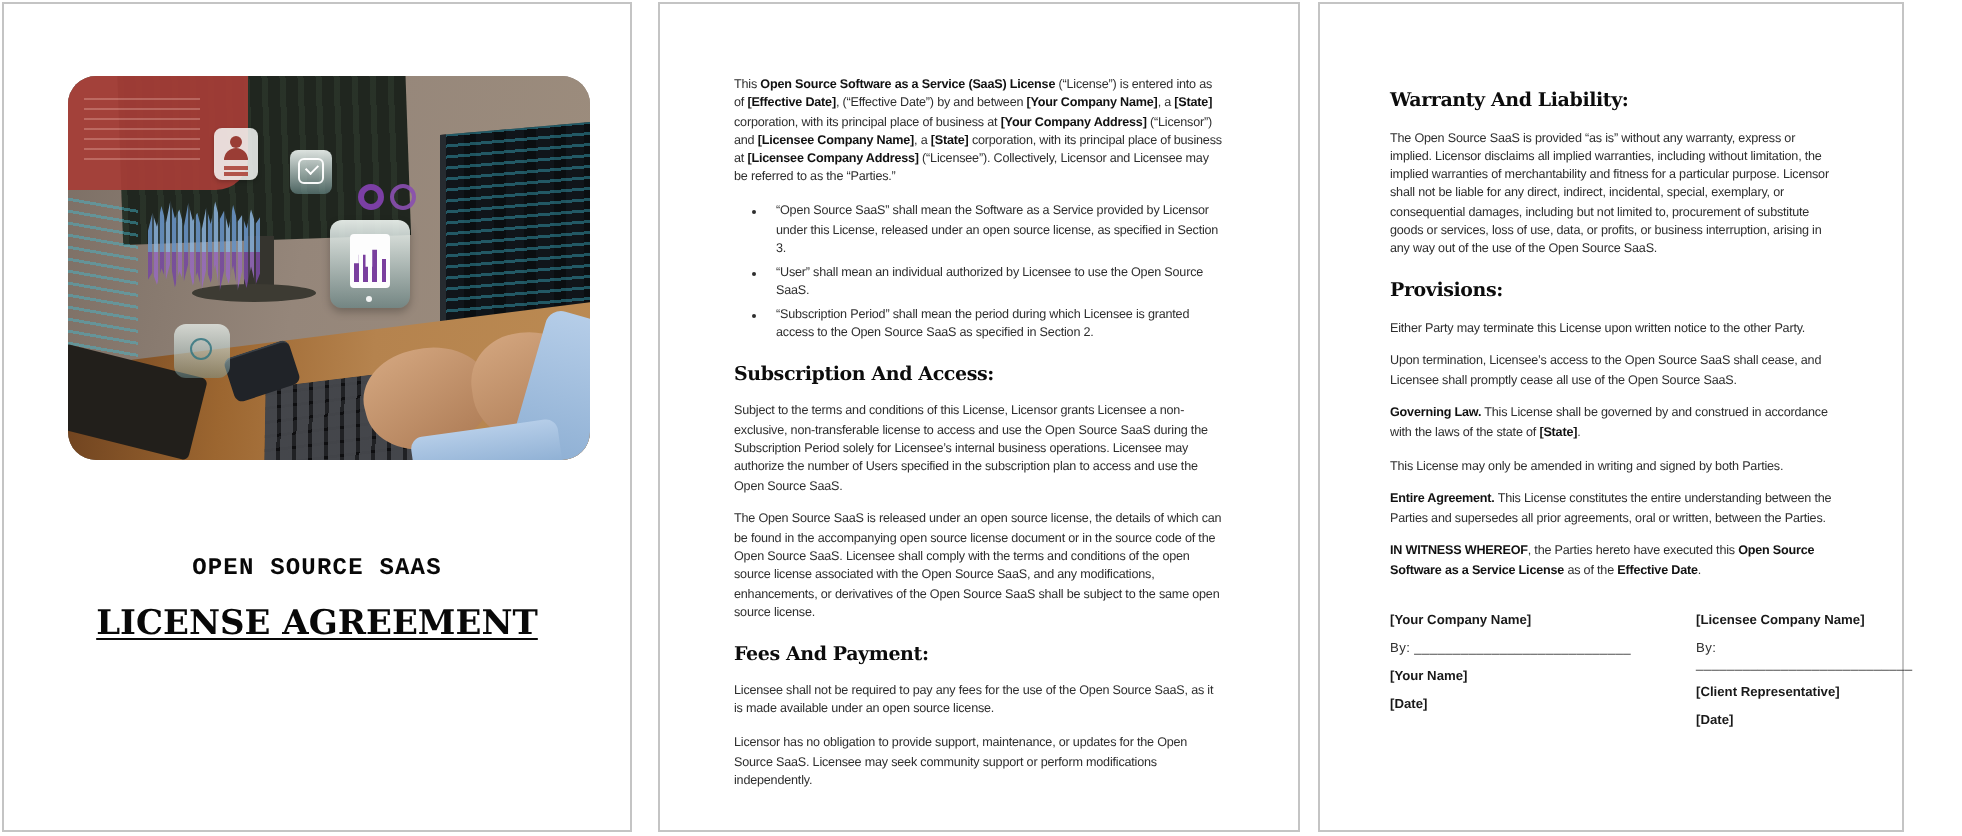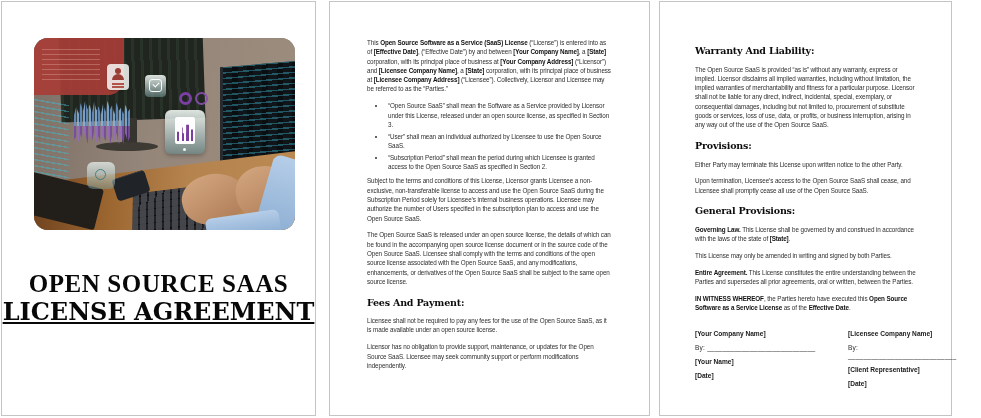--- a/index.html
+++ b/index.html
@@ -21,22 +21,22 @@
   li{font-size:6.3px;line-height:9.3px;letter-spacing:-0.1px;color:#2e2e2e;margin:0 0 2.5px 0;padding-left:2px;}
 
   
   .sig-grid{display:grid;grid-template-columns:153px 1fr;margin-top:17px;}
   .sig-col > div{margin-bottom:6px;}
   .sig-company,.sig-name,.sig-date{font-weight:700;font-size:6.6px;line-height:8px;color:#191919;}
   .sig-by{font-size:6.6px;line-height:8px;color:#2e2e2e;letter-spacing:0.2px;}
 
   
   .cover-title{position:absolute;top:270px;left:0;width:100%;text-align:center;color:#080808;}
-  .t1{font-family:Liberation Serif, serif;font-weight:700;font-size:25px;line-height:24px;letter-spacing:0.6px;}
-  .t2{font-family:"DejaVu Serif","Liberation Serif",serif;font-weight:700;font-size:24px;line-height:24px;
+  .t1{font-family:Liberation Mono, monospace;font-weight:700;font-size:12px;line-height:24px;letter-spacing:0.6px;}
+  .t2{font-family:"DejaVu Serif","Liberation Serif",serif;font-weight:700;font-size:17px;line-height:24px;
       text-decoration:underline;text-underline-offset:2px;margin-top:4px;}
 
   
   .photo{position:absolute;left:32px;top:36px;width:261px;height:192px;border-radius:14px;overflow:hidden;background:#8d7f74;}
   .photo *{position:absolute;}
   .wall{left:0;top:0;width:100%;height:100%;background:linear-gradient(100deg,#7c6f65,#95867a 45%,#9d8d7d);}
   .monitor-center{left:26px;top:-8px;width:144px;height:90px;background:#20261f;transform:rotate(-2deg);
      background-image:repeating-linear-gradient(90deg,rgba(120,160,120,0.10) 0 3px,transparent 3px 9px);}
   .monitor-stand{left:88px;top:80px;width:15px;height:28px;background:#35342e;}
   .stand-base{left:62px;top:104px;width:62px;height:9px;background:#3d3b33;border-radius:50%;}
@@ -155,36 +155,36 @@
   </section>
 
   <section class="page" id="p2">
     <div class="content">
       <p class="body"><span>This </span><b>Open Source Software as a Service (SaaS) License</b><span> (“License”) is entered into as of </span><b>[Effective Date]</b><span>, (“Effective Date”) by and between </span><b>[Your Company Name]</b><span>, a </span><b>[State]</b><span> corporation, with its principal place of business at </span><b>[Your Company Address]</b><span> (“Licensor”) and </span><b>[Licensee Company Name]</b><span>, a </span><b>[State]</b><span> corporation, with its principal place of business at </span><b>[Licensee Company Address]</b><span> (“Licensee”). Collectively, Licensor and Licensee may be referred to as the “Parties.”</span></p>
       <ul>
         <li>“Open Source SaaS” shall mean the Software as a Service provided by Licensor under this License, released under an open source license, as specified in Section 3.</li>
         <li>“User” shall mean an individual authorized by Licensee to use the Open Source SaaS.</li>
         <li>“Subscription Period” shall mean the period during which Licensee is granted access to the Open Source SaaS as specified in Section 2.</li>
       </ul>
+      <h2>Subscription And Access:</h2>
       <p class="body">Subject to the terms and conditions of this License, Licensor grants Licensee a non-exclusive, non-transferable license to access and use the Open Source SaaS during the Subscription Period solely for Licensee’s internal business operations. Licensee may authorize the number of Users specified in the subscription plan to access and use the Open Source SaaS.</p>
       <p class="body">The Open Source SaaS is released under an open source license, the details of which can be found in the accompanying open source license document or in the source code of the Open Source SaaS. Licensee shall comply with the terms and conditions of the open source license associated with the Open Source SaaS, and any modifications, enhancements, or derivatives of the Open Source SaaS shall be subject to the same open source license.</p>
       <h2>Fees And Payment:</h2>
       <p class="body">Licensee shall not be required to pay any fees for the use of the Open Source SaaS, as it is made available under an open source license.</p>
       <p class="body">Licensor has no obligation to provide support, maintenance, or updates for the Open Source SaaS. Licensee may seek community support or perform modifications independently.</p>
     </div>
   </section>
 
   <section class="page" id="p3">
     <div class="content">
       <h2 style="margin-top:0">Warranty And Liability:</h2>
       <p class="body">The Open Source SaaS is provided “as is” without any warranty, express or implied. Licensor disclaims all implied warranties, including without limitation, the implied warranties of merchantability and fitness for a particular purpose. Licensor shall not be liable for any direct, indirect, incidental, special, exemplary, or consequential damages, including but not limited to, procurement of substitute goods or services, loss of use, data, or profits, or business interruption, arising in any way out of the use of the Open Source SaaS.</p>
       <h2>Provisions:</h2>
       <p class="body">Either Party may terminate this License upon written notice to the other Party.</p>
       <p class="body">Upon termination, Licensee’s access to the Open Source SaaS shall cease, and Licensee shall promptly cease all use of the Open Source SaaS.</p>
-      <h2>General Provisions:</h2>
       <p class="body"><b>Governing Law.</b><span> This License shall be governed by and construed in accordance with the laws of the state of </span><b>[State]</b><span>.</span></p>
       <p class="body">This License may only be amended in writing and signed by both Parties.</p>
       <p class="body"><b>Entire Agreement.</b><span> This License constitutes the entire understanding between the Parties and supersedes all prior agreements, oral or written, between the Parties.</span></p>
       <p class="body"><b>IN WITNESS WHEREOF</b><span>, the Parties hereto have executed this </span><b>Open Source Software as a Service License</b><span> as of the </span><b>Effective Date</b><span>.</span></p>
 
       <div class="sig-grid">
         <div class="sig-col">
           <div class="sig-company">[Your Company Name]</div>
           <div class="sig-by">By: ____________________________</div>
           <div class="sig-name">[Your Name]</div>

